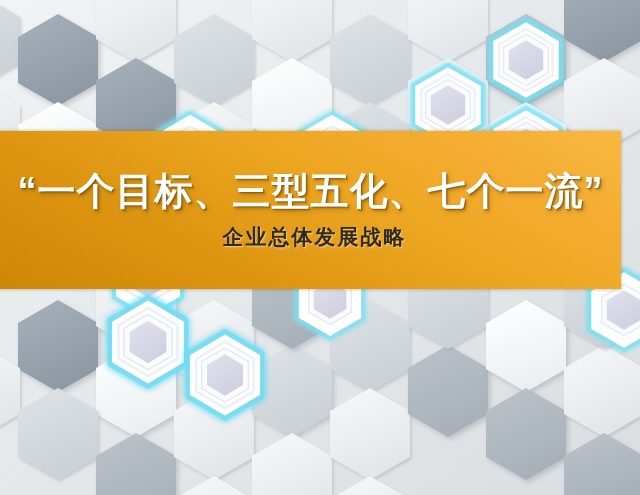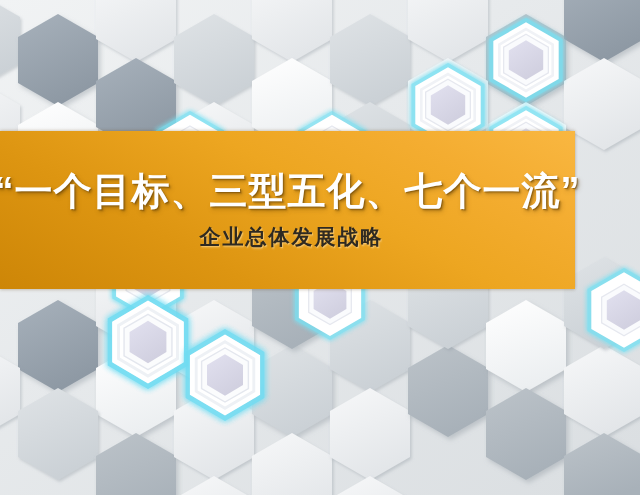--- a/index.html
+++ b/index.html
@@ -23,21 +23,21 @@
     width: 640px;
     height: 495px;
     display: block;
   }
 
   
   #band {
     position: absolute;
     left: 0;
     top: 131px;
-    width: 575px;
+    width: 621px;
     height: 158px;
     background: linear-gradient(30deg, #cf8708 0%, #de9612 28%, # efa824 55%, #f5ae32 78%, #f8b63f 100%);
     background: linear-gradient(28deg, #cd8607 0%, #dd9511 30%, #eda621 58%, #f4ad31 80%, #f9b741 100%);
     box-shadow: 0 1px 3px rgba(90,60,10,0.22), 0 -1px 3px rgba(90,60,10,0.18);
     z-index: 4;
   }
   #band-inner {
     position: absolute;
     left: 0; top: 0;
     width: 100%;

